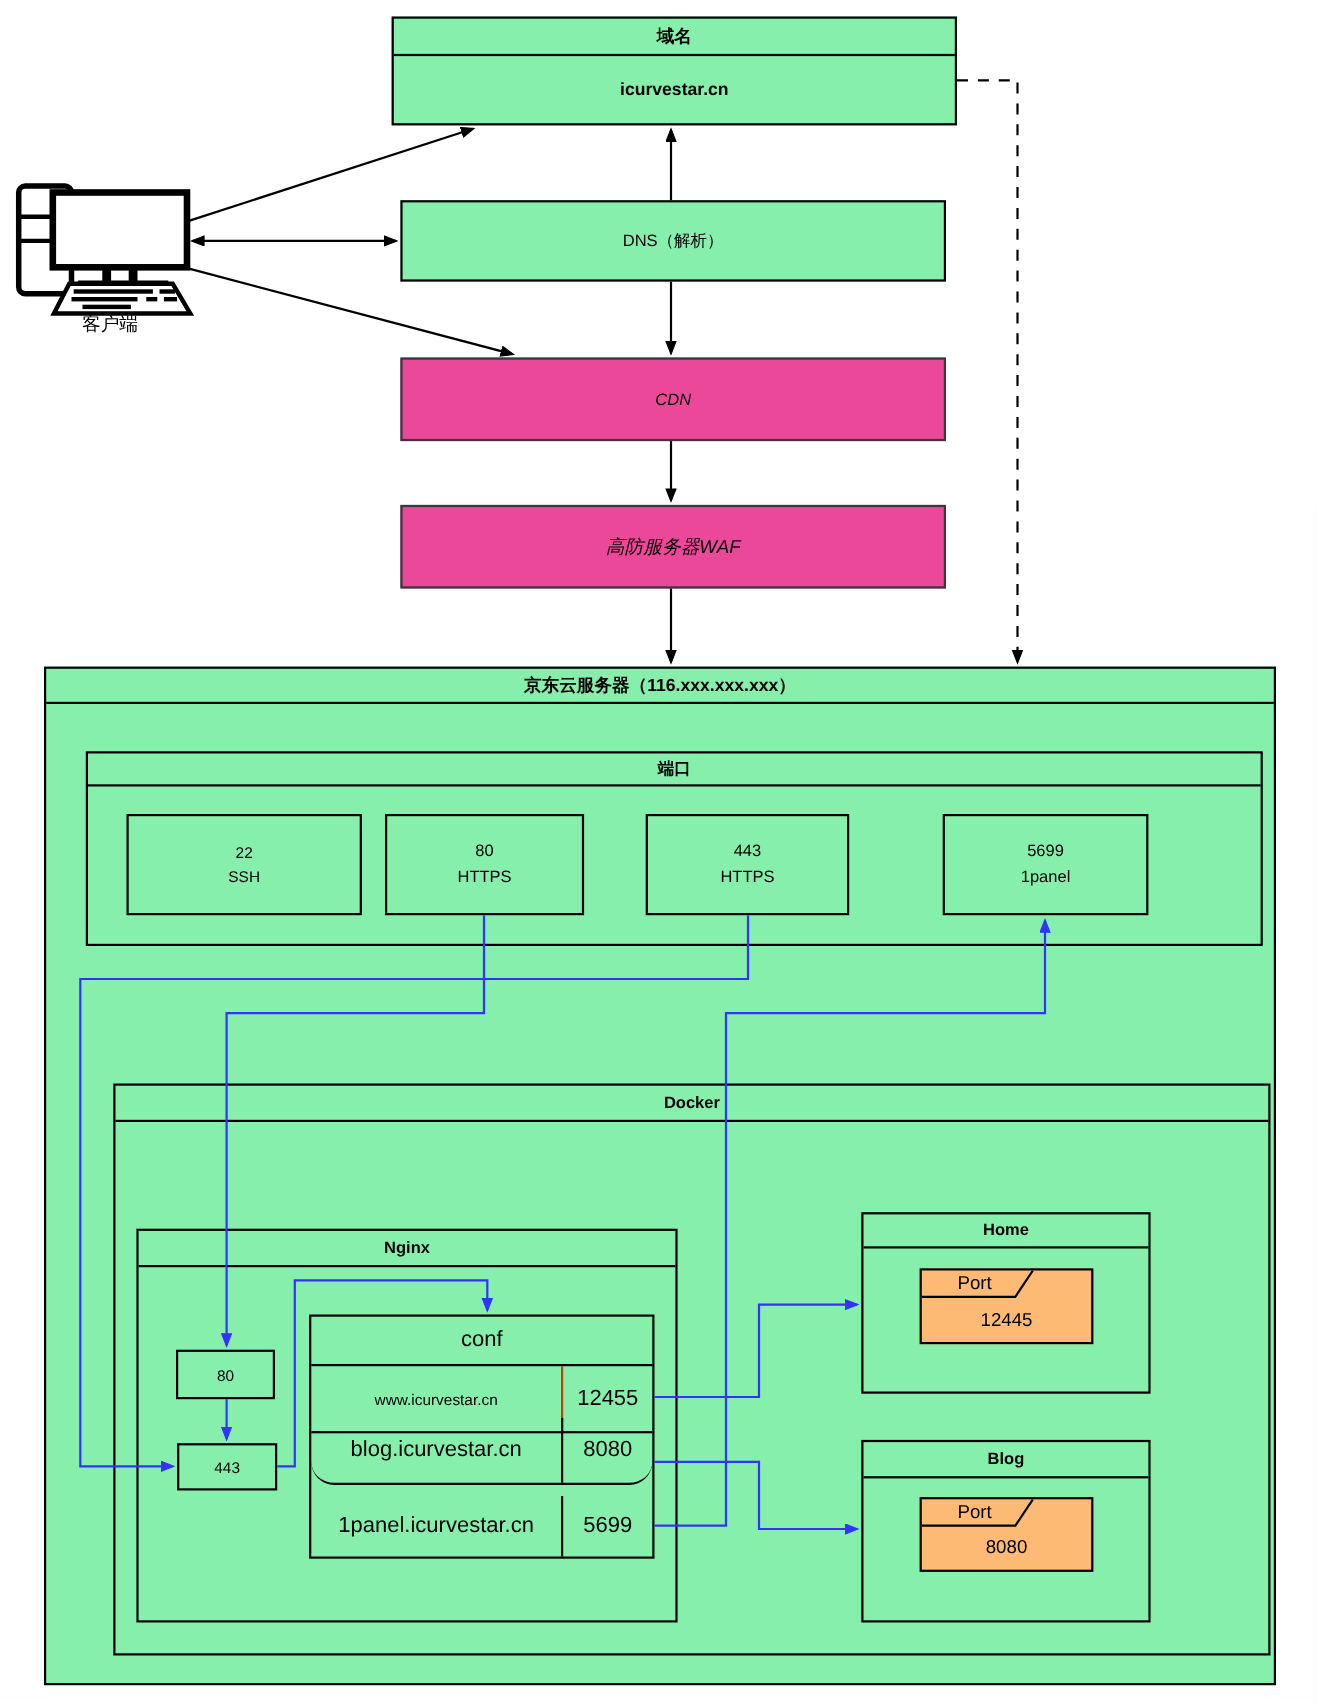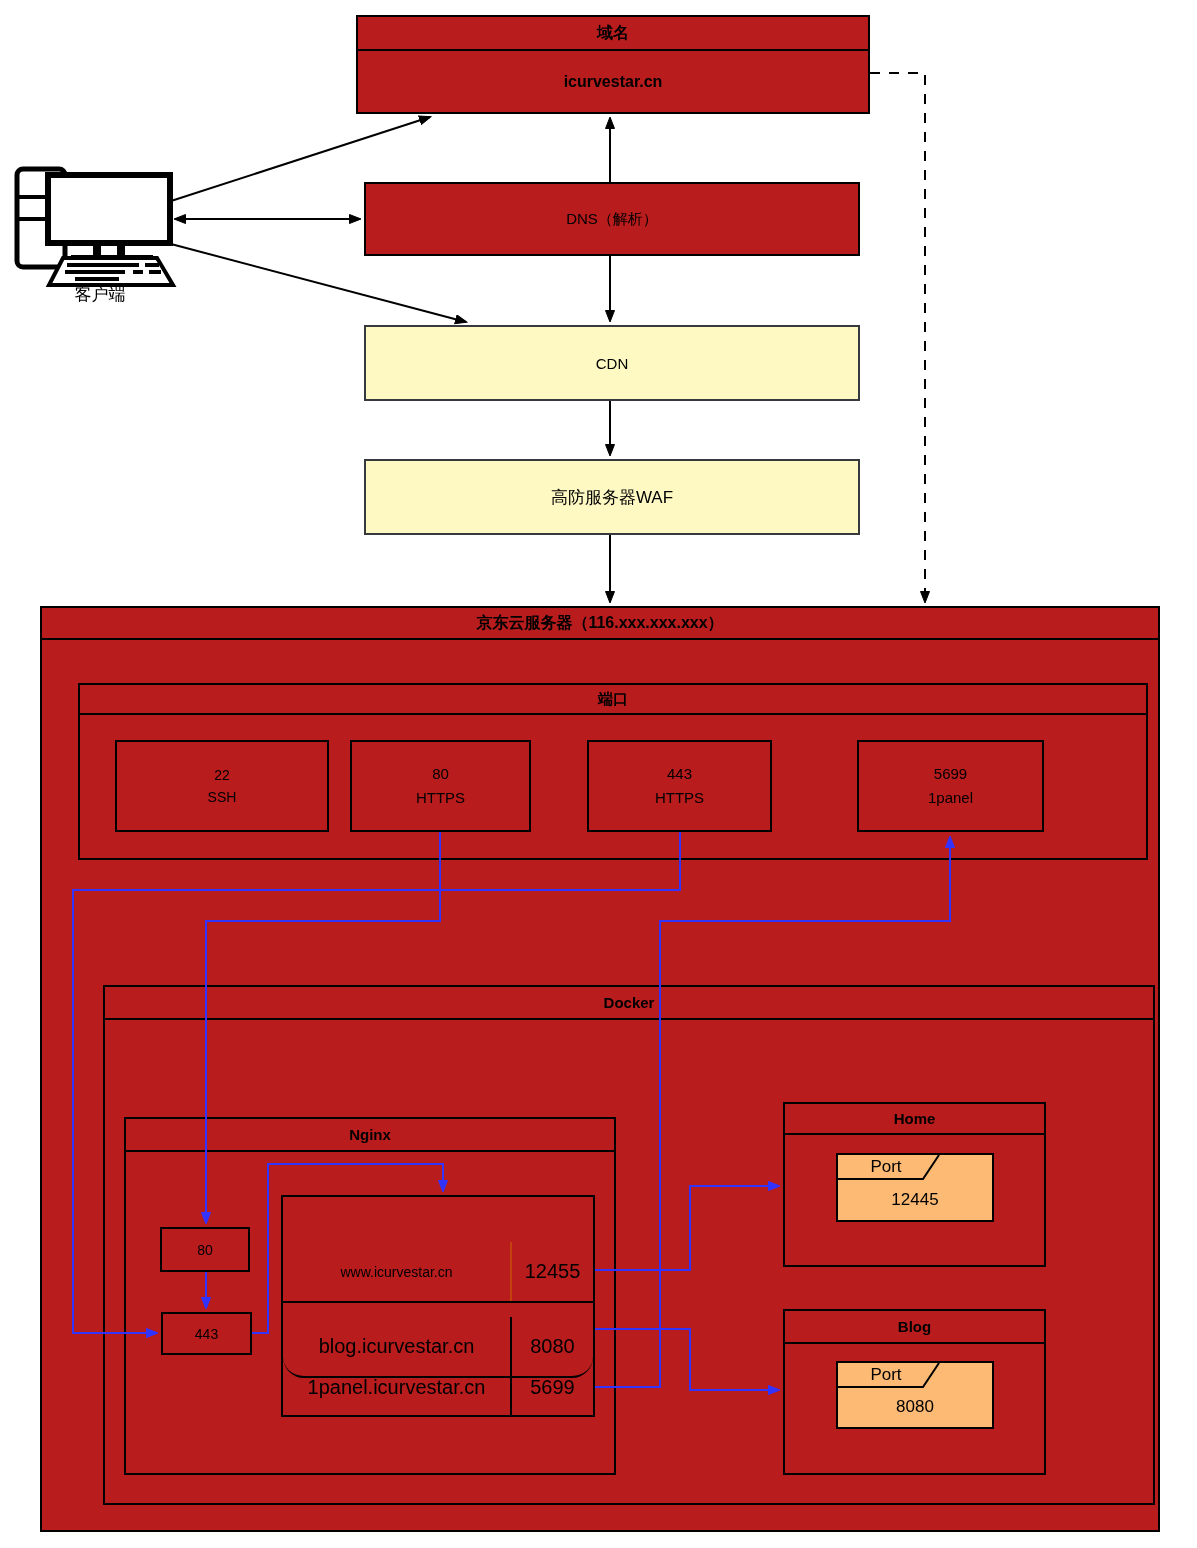--- a/index.html
+++ b/index.html
@@ -1,20 +1,20 @@
 <!DOCTYPE html>
 <html><head>
 <meta charset="utf-8">
 <style>
   html,body{margin:0;padding:0;background:#fff;}
   body{width:1197px;height:1548px;position:relative;overflow:hidden;
        font-family:"Liberation Sans","DejaVu Sans",sans-serif;color:#000;}
   .abs{position:absolute;box-sizing:border-box;}
-  .box{position:absolute;box-sizing:border-box;border:2px solid #000;background:#b91c1c;}
-  .box.orange{background:#fef9c3;border-color:#36393d;}
+  .box{position:absolute;box-sizing:border-box;border:2px solid #000;background:#86efac;}
+  .box.orange{background:#ec4899;border-color:#36393d;font-style:italic;}
   .hdr{box-sizing:border-box;border-bottom:2px solid #000;display:flex;align-items:center;justify-content:center;font-weight:bold;}
   .cellc{display:flex;align-items:center;justify-content:center;text-align:center;}
   .fill{position:absolute;left:0;right:0;}
   svg{display:block;}
   #wires{position:absolute;left:0;top:0;pointer-events:none;z-index:30;}
   .label{position:absolute;text-align:center;}
   .portcard{position:absolute;box-sizing:border-box;border:2px solid #000;background:#fdba74;}
 </style>
 </head>
 <body>
@@ -90,25 +90,26 @@
   <div class="hdr" style="height:33px;font-size:15px;">Docker</div>
 </div>
 
 <div class="box" style="left:124px;top:1117px;width:492px;height:358px;">
   <div class="hdr" style="height:33px;font-size:15px;">Nginx</div>
 </div>
 <div class="box cellc" style="left:160px;top:1227px;width:90px;height:45px;font-size:14px;">80</div>
 <div class="box cellc" style="left:161px;top:1312px;width:91px;height:43px;font-size:14px;">443</div>
 
 <div class="box" style="left:281px;top:1195px;width:314px;height:222px;">
+  <div class="hdr" style="height:45px;font-weight:normal;font-size:20px;">conf</div>
   <div class="fill" style="top:45px;height:59px;display:flex;border-bottom:2px solid #000;">
     <div class="cellc" style="width:227px;border-right:2px solid #c2410c;font-size:14px;">www.icurvestar.cn</div>
     <div class="cellc" style="flex:1;font-size:20px;">12455</div>
   </div>
-  <div class="fill" style="top:120px;height:59px;display:flex;border-bottom:2px solid #000;border-radius:21px;">
+  <div class="fill" style="top:92px;height:59px;display:flex;border-bottom:2px solid #000;border-radius:21px;">
     <div class="cellc" style="width:227px;border-right:2px solid #000;font-size:20px;">blog.icurvestar.cn</div>
     <div class="cellc" style="flex:1;font-size:20px;">8080</div>
   </div>
   <div class="fill" style="top:163px;height:55px;display:flex;">
     <div class="cellc" style="width:227px;border-right:2px solid #000;font-size:20px;">1panel.icurvestar.cn</div>
     <div class="cellc" style="flex:1;font-size:20px;">5699</div>
   </div>
 </div>
 
 <div class="box" style="left:783px;top:1102px;width:263px;height:165px;">

